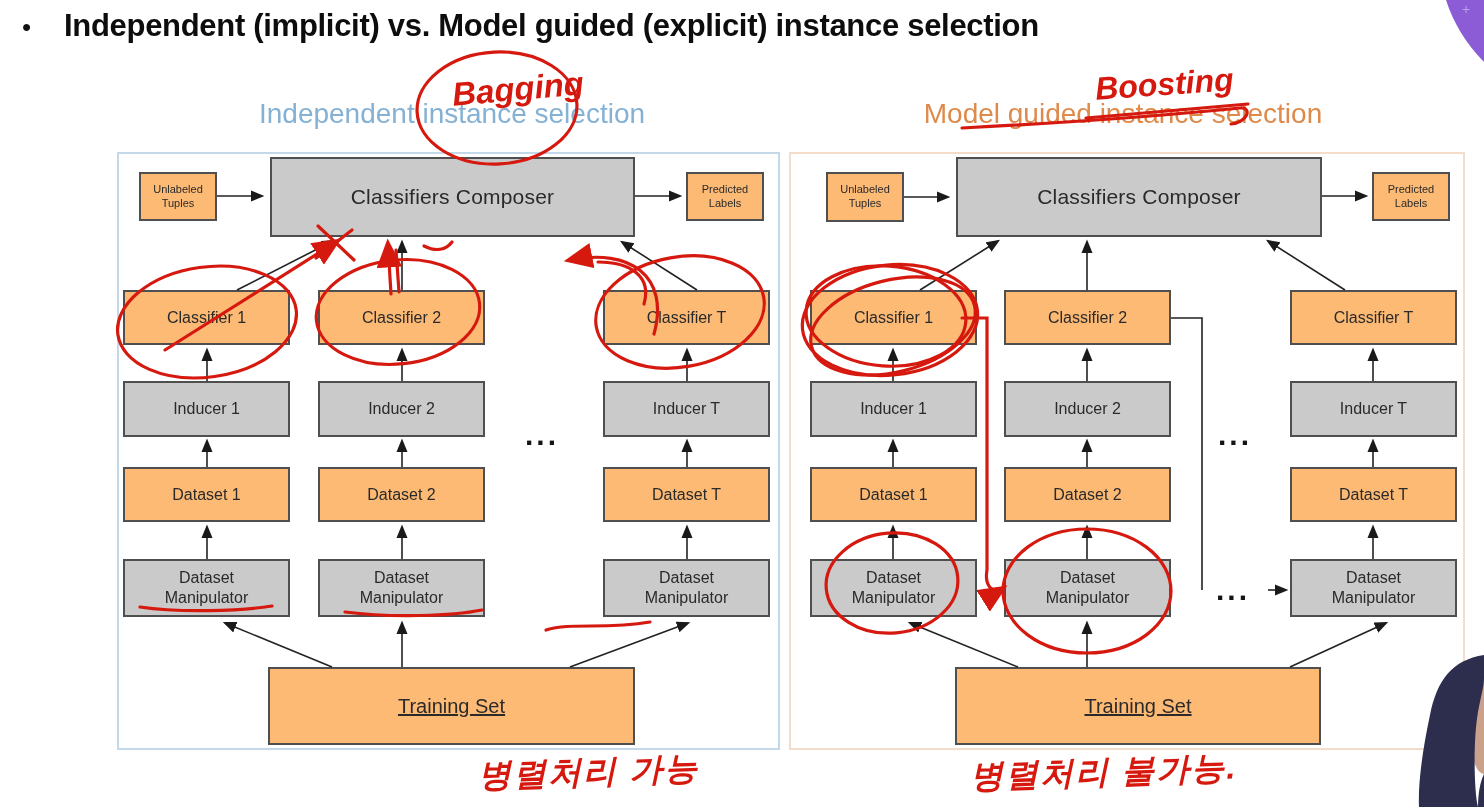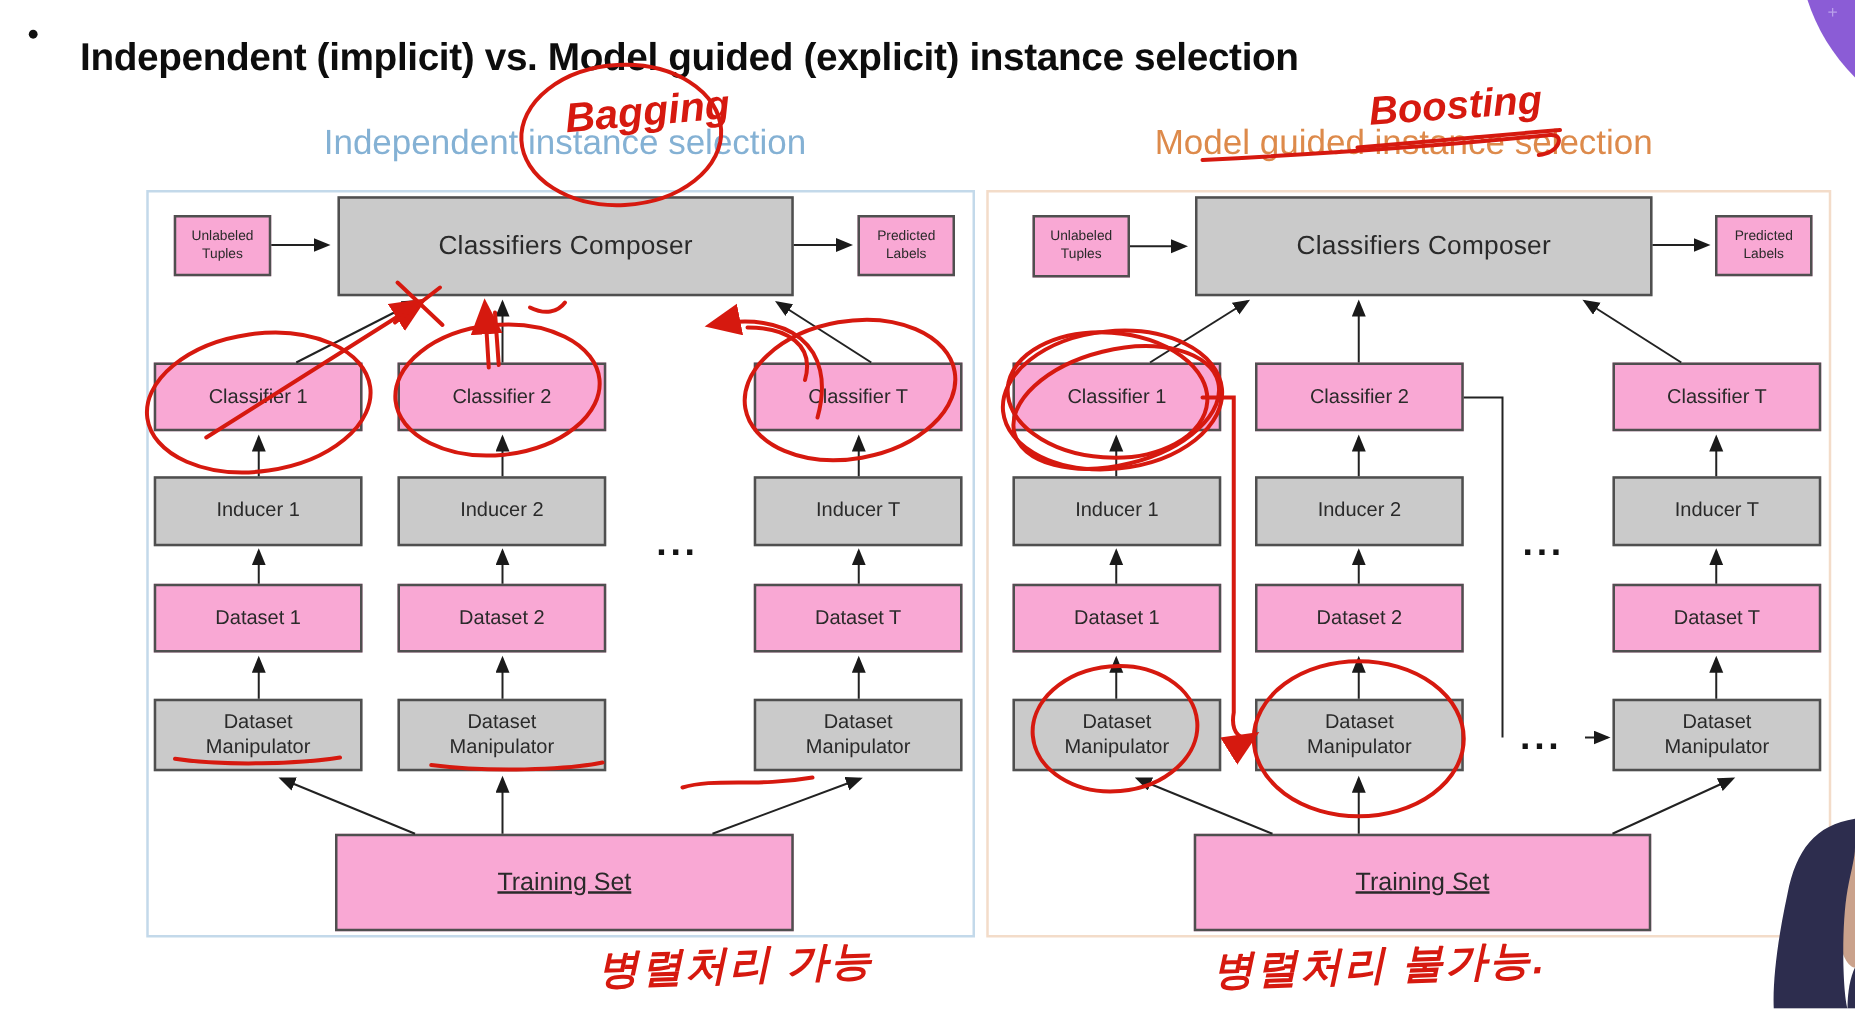--- a/index.html
+++ b/index.html
@@ -1,29 +1,29 @@
 <!DOCTYPE html>
 <html><head>
 <meta charset="utf-8">
 <style>
   html,body{margin:0;padding:0;background:#ffffff;}
   .stage{position:relative;width:1484px;height:807px;background:#ffffff;overflow:hidden;
          font-family:"Liberation Sans",sans-serif;}
   .title-row{position:absolute;left:22px;top:8px;width:1300px;color:#0d0d0d;}
   .bullet{position:absolute;left:0;top:4px;font-size:26px;color:#111;}
   .title-text{position:absolute;left:42px;top:0;font-size:31px;font-weight:700;
-              letter-spacing:-0.3px;white-space:nowrap;color:#0d0d0d;margin-top:20px;}
+              letter-spacing:-0.3px;white-space:nowrap;color:#0d0d0d;}
   .heading{position:absolute;top:98px;font-size:28px;text-align:center;white-space:nowrap;}
   .heading-left{left:222px;width:460px;color:#84b1d4;}
   .heading-right{left:888px;width:470px;color:#dd8a4b;}
   .panel{position:absolute;top:152px;height:598px;box-sizing:border-box;background:#fff;}
   .panel-left{left:117px;width:663px;border:2px solid #c3d9ea;}
   .panel-right{left:789px;width:676px;border:2px solid #f3dcc9;}
   .box{position:absolute;display:flex;align-items:center;justify-content:center;
-       text-align:center;background:#f9a8d4;border:2px solid #4f4f4f;box-sizing:border-box;
+       text-align:center;background:#fdba74;border:2px solid #4f4f4f;box-sizing:border-box;
        color:#2a2a2a;line-height:1.25;}
   .gray{background:#cacaca;}
   .small{font-size:11px;border-width:2px;}
   .lbl{font-size:16px;}
   .composer{font-size:21px;letter-spacing:0.2px;}
   .training{font-size:20px;text-decoration:underline;}
   .manip-inner{display:block;width:104px;margin:auto;}
   .dots{position:absolute;font-size:30px;font-weight:900;letter-spacing:3px;color:#141414;
         line-height:10px;}
   .hand{position:absolute;color:#d6190f;font-weight:700;font-style:italic;}

